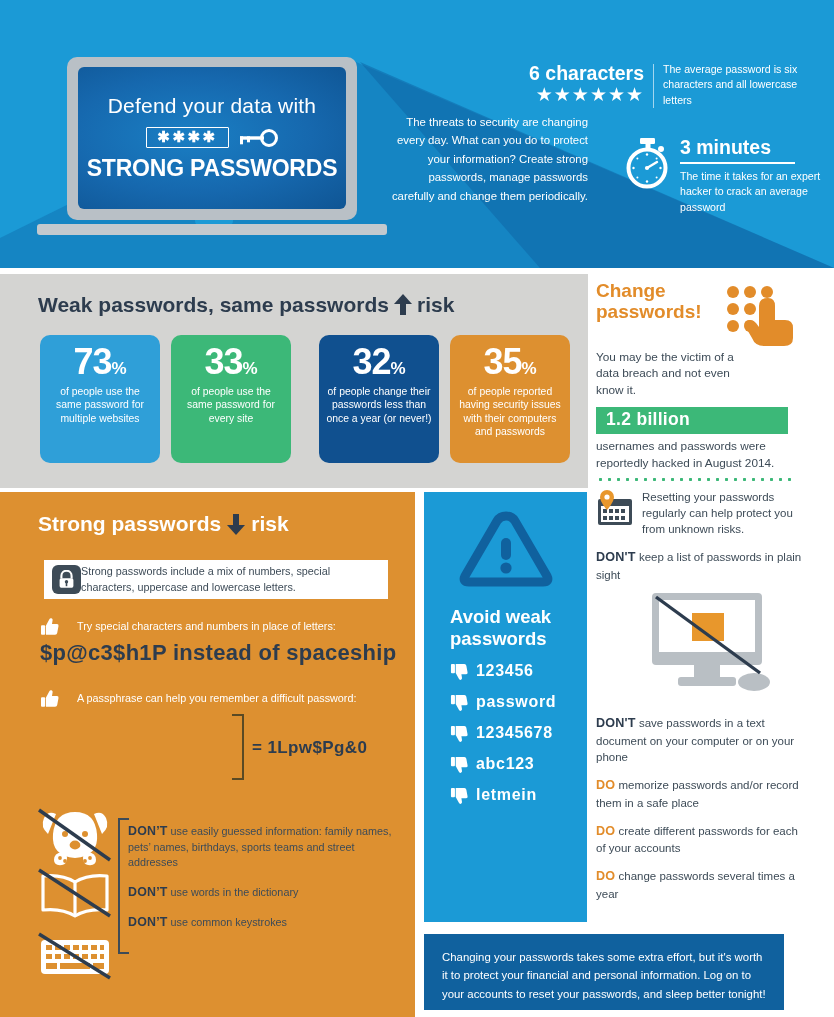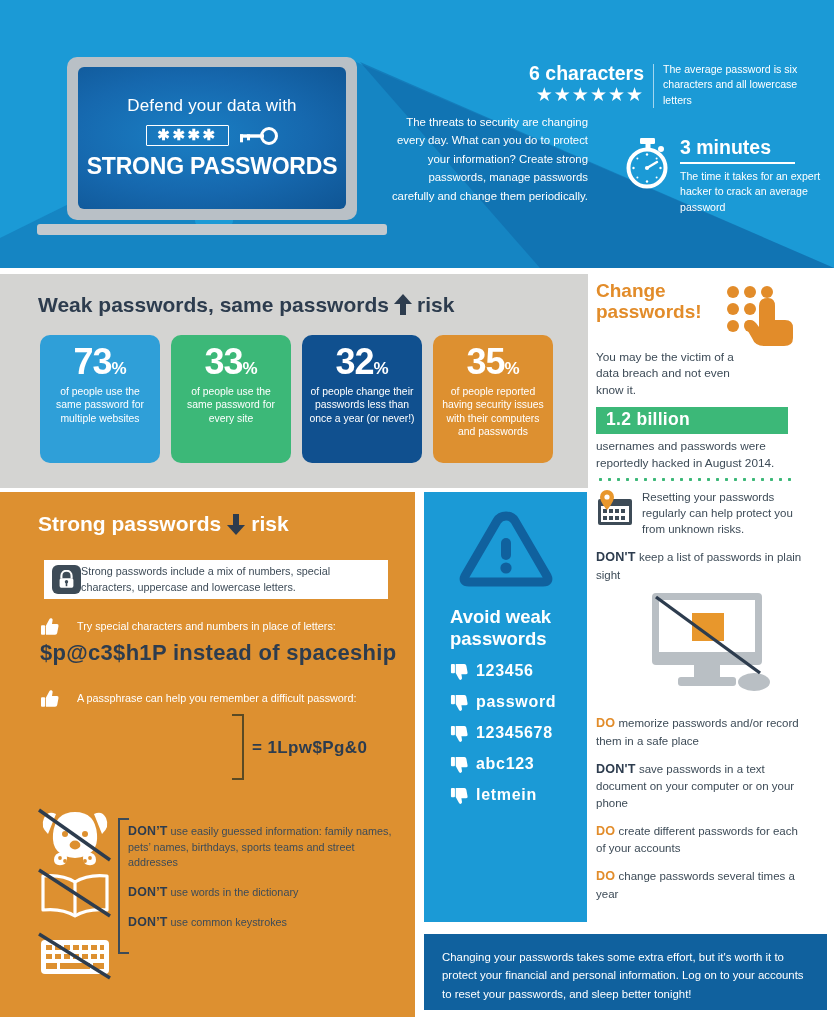--- a/index.html
+++ b/index.html
@@ -25,21 +25,21 @@
     position: absolute; left: 0; top: 0; width: 290px; height: 163px;
     background: #b9c0c6; border-radius: 10px;
   }
   .laptop-screen {
     position: absolute; left: 11px; top: 10px; width: 268px; height: 142px;
     border-radius: 6px;
     background: radial-gradient(ellipse at 42% 48%, #1a7fc4 0%, #1668ae 55%, #0f5594 100%);
     display: flex; flex-direction: column; align-items: center; justify-content: center;
   }
   .screen-line1 {
-    color: #ffffff; font-size: 17px; font-weight: 300; letter-spacing: .2px;
+    color: #ffffff; font-size: 21px; font-weight: 300; letter-spacing: .2px;
     white-space: nowrap;
   }
   .screen-mid { display: flex; align-items: center; gap: 9px; margin: 9px 0 7px; }
   .pw-box {
     border: 1.6px solid #ffffff; border-radius: 1px; padding: 1px 10px 3px;
     color: #ffffff; font-size: 15px; letter-spacing: 2.5px; line-height: 1;
     font-weight: 700;
   }
   .screen-line2 {
     color: #ffffff; font-size: 23px; font-weight: 800; letter-spacing: -.2px;
@@ -197,21 +197,21 @@
     margin: 12px 0 0 26px;
   }
   .avoid-list { margin: 12px 0 0 26px; }
   .avoid-item {
     display: flex; align-items: center; gap: 7px; margin-bottom: 12px;
     color: #ffffff; font-size: 16px; font-weight: 800; letter-spacing: .7px;
   }
 
   
   .bottom-banner {
-    position: absolute; left: 424px; top: 934px; width: 403px; height: 76px;
+    position: absolute; left: 424px; top: 934px; width: 360px; height: 76px;
     background: #10619e; color: #ffffff; font-size: 11.4px; line-height: 1.6;
     padding: 14px 18px;
   }
 </style>
 </head>
 <body>
 
 <div id="page">
 
   <div class="header">
@@ -286,21 +286,21 @@
     </div>
     <div class="stat-cards">
       <div class="stat-card" id="card0" style="background: rgb(47, 159, 216);">
         <div class="num"><span>73</span><span class="pct">%</span></div>
         <div class="lbl">of people use the same password for multiple websites</div>
       </div>
       <div class="stat-card" id="card1" style="background: rgb(60, 184, 120);">
         <div class="num"><span>33</span><span class="pct">%</span></div>
         <div class="lbl">of people use the same password for every site</div>
       </div>
-      <div class="stat-card" id="card2" style="background: rgb(16, 80, 143);">
+      <div class="stat-card" id="card2" style="background: rgb(16, 80, 143); margin-left: 17px;">
         <div class="num"><span>32</span><span class="pct">%</span></div>
         <div class="lbl">of people change their passwords less than once a year (or never!)</div>
       </div>
       <div class="stat-card" id="card3" style="background: rgb(221, 144, 48);">
         <div class="num"><span>35</span><span class="pct">%</span></div>
         <div class="lbl">of people reported having security issues with their computers and passwords</div>
       </div>
     </div>
   </div>
 
@@ -358,24 +358,24 @@
         <rect x="27" y="7" width="96" height="52" fill="#ffffff"></rect>
         <rect x="60" y="20" width="32" height="28" fill="#e8972c"></rect>
         <rect x="62" y="72" width="26" height="14" fill="#b9bfc4"></rect>
         <rect x="46" y="84" width="58" height="9" rx="3" fill="#b9bfc4"></rect>
         <ellipse cx="122" cy="89" rx="16" ry="9" fill="#b9bfc4"></ellipse>
         <line x1="24" y1="4" x2="128" y2="80" stroke="#2d3c4e" stroke-width="3.4"></line>
       </svg>
     </div>
 
     <div class="tip">
+      <b class="dont">DON'T</b><span> save passwords in a text document on your computer or on your phone</span>
+    </div>
+    <div class="tip">
       <b class="do">DO</b><span> memorize passwords and/or record them in a safe place</span>
-    </div>
-    <div class="tip">
-      <b class="dont">DON'T</b><span> save passwords in a text document on your computer or on your phone</span>
     </div>
     <div class="tip">
       <b class="do">DO</b><span> create different passwords for each of your accounts</span>
     </div>
     <div class="tip">
       <b class="do">DO</b><span> change passwords several times a year</span>
     </div>
   </div>
 
   <div class="orange-panel">

